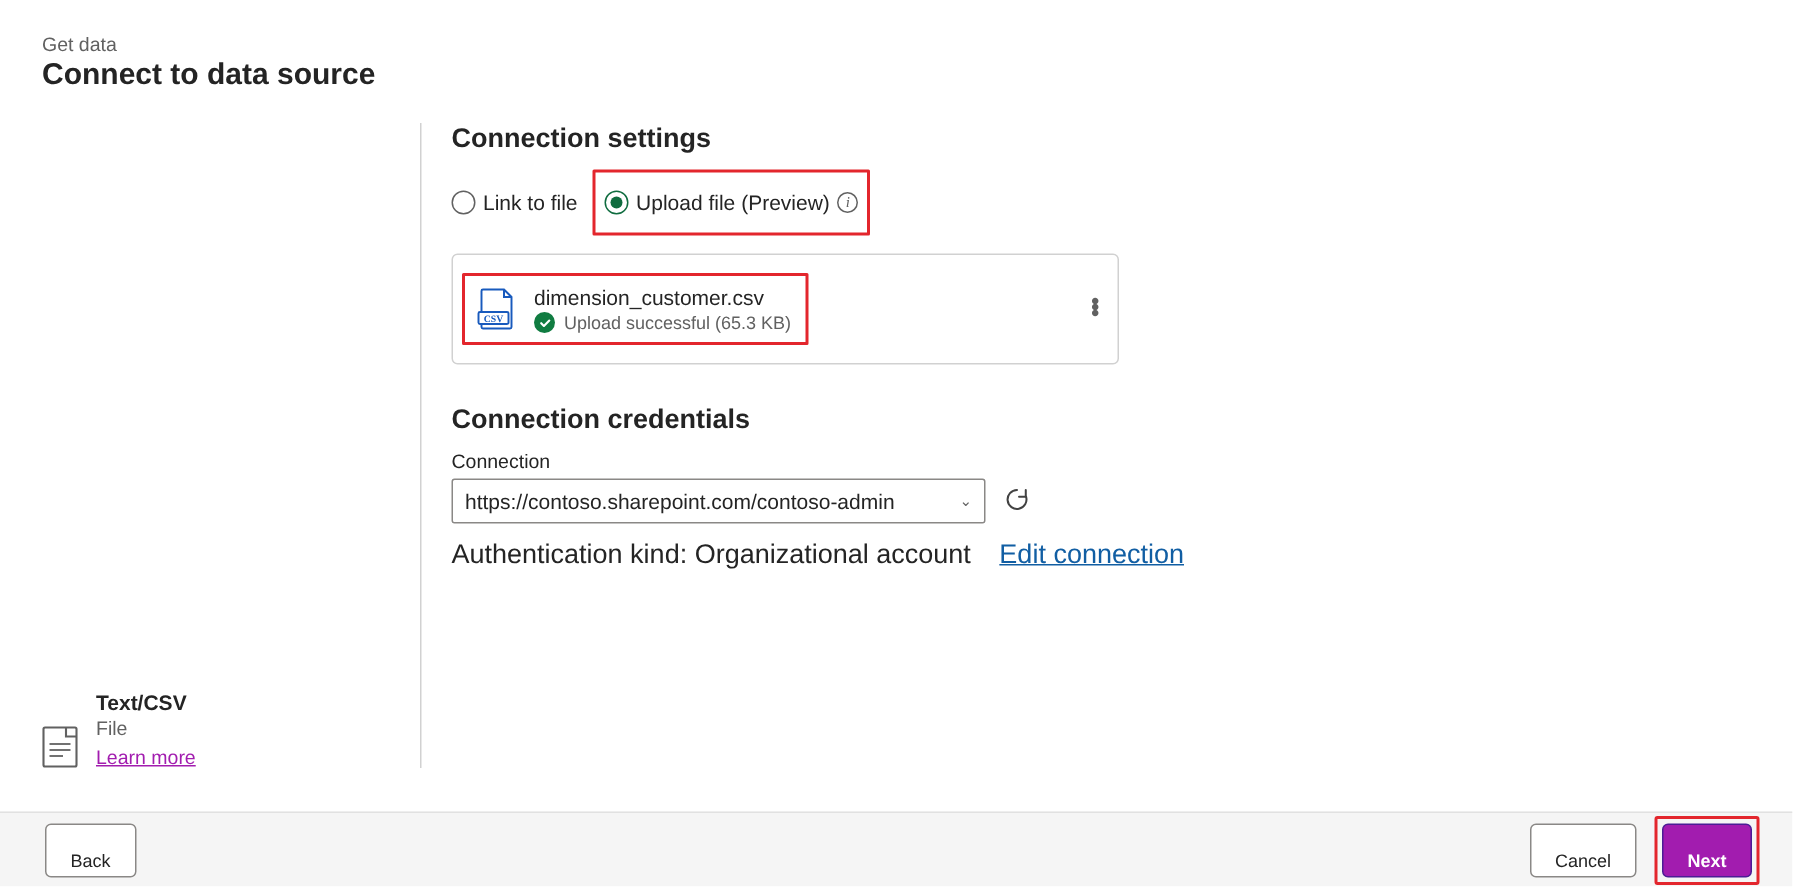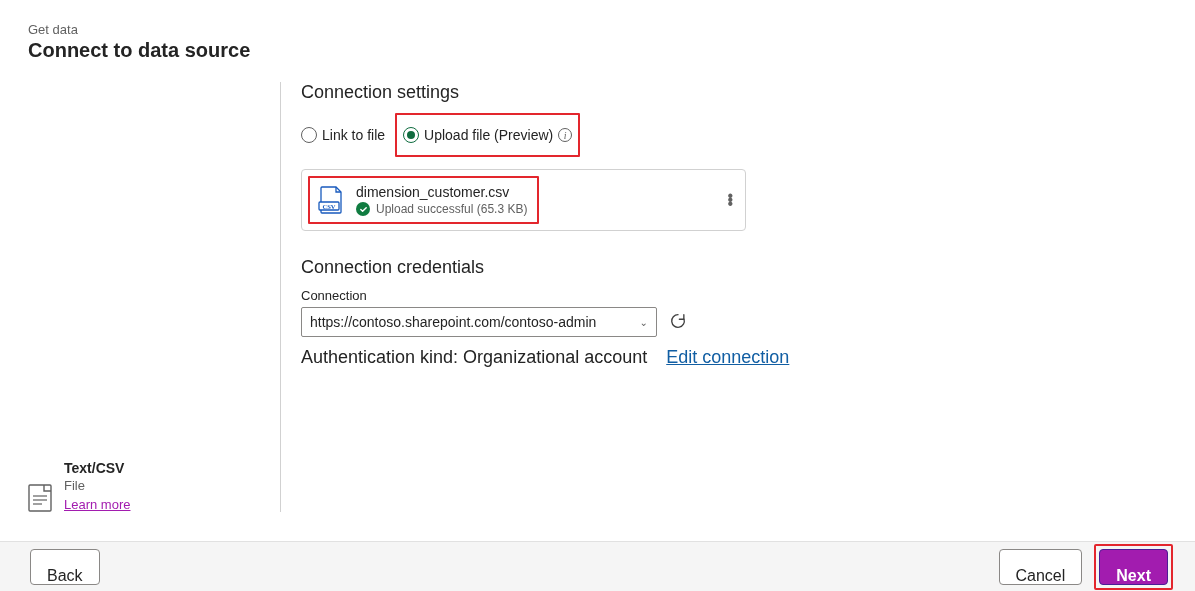--- a/index.html
+++ b/index.html
@@ -66,21 +66,21 @@
     height: 430px;
   }
 
   .main {
     padding-left: 20px;
     width: 870px;
   }
 
   .section-title {
     font-size: 18px;
-    font-weight: 400;
+    font-weight: 700;
     margin-bottom: 10px;
     color: #242424;
   }
 
   .radio-row {
     display: flex;
     align-items: center;
     gap: 10px;
     margin-bottom: 12px;
   }
@@ -128,21 +128,21 @@
   .highlight-box {
     border: 2px solid #e3262d;
     padding: 12px 6px;
     border-radius: 1px;
   }
 
   .upload-card {
     border: 1px solid #d1d1d1;
     border-radius: 4px;
     width: 445px;
-    height: 62px;
+    height: 74px;
     display: flex;
     align-items: center;
     position: relative;
     margin-bottom: 26px;
   }
   .upload-inner-highlight {
     border: 2px solid #e3262d;
     margin: 5px 0 5px 6px;
     padding: 6px 10px 6px 8px;
     display: flex;
@@ -242,21 +242,21 @@
     border-top: 1px solid #e1e1e1;
     display: flex;
     align-items: center;
     justify-content: space-between;
     padding: 0 22px 0 30px;
   }
   .btn {
     height: 14px;
     padding: 17px 16px;
     border-radius: 4px;
-    font-size: 16px;
+    font-size: 12px;
     cursor: pointer;
     border: 1px solid #8a8886;
     background: #fff;
     color: #242424;
   }
   .btn-primary {
     background: #a21caf;
     border: 1px solid #4c1d95;
     color: #fff;
     font-weight: 600;

